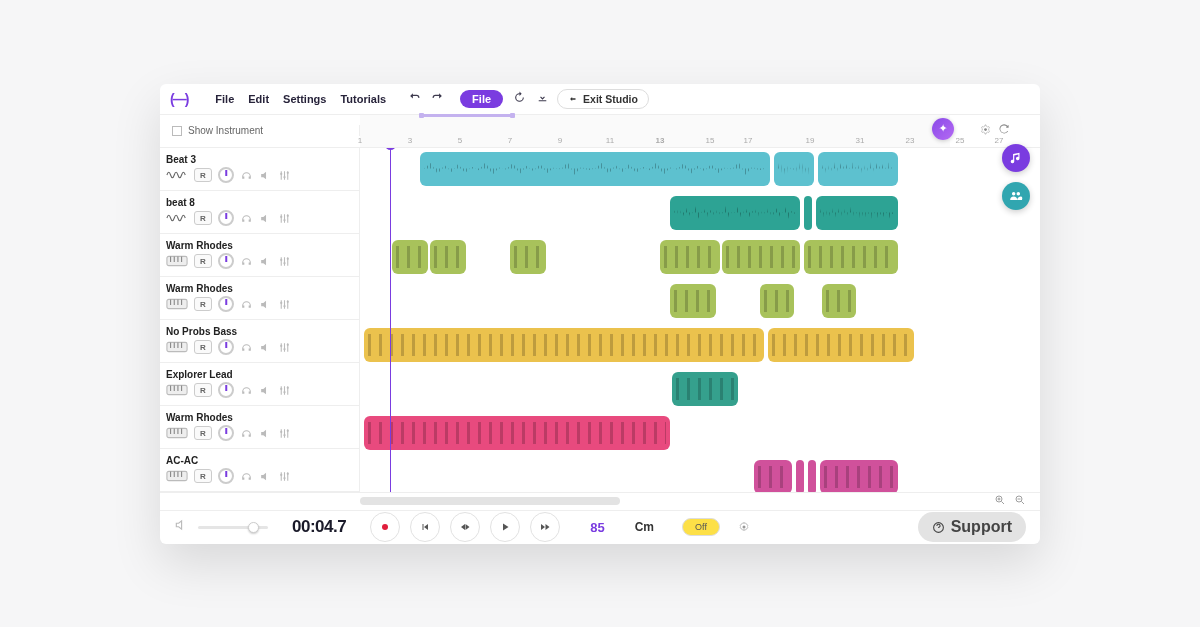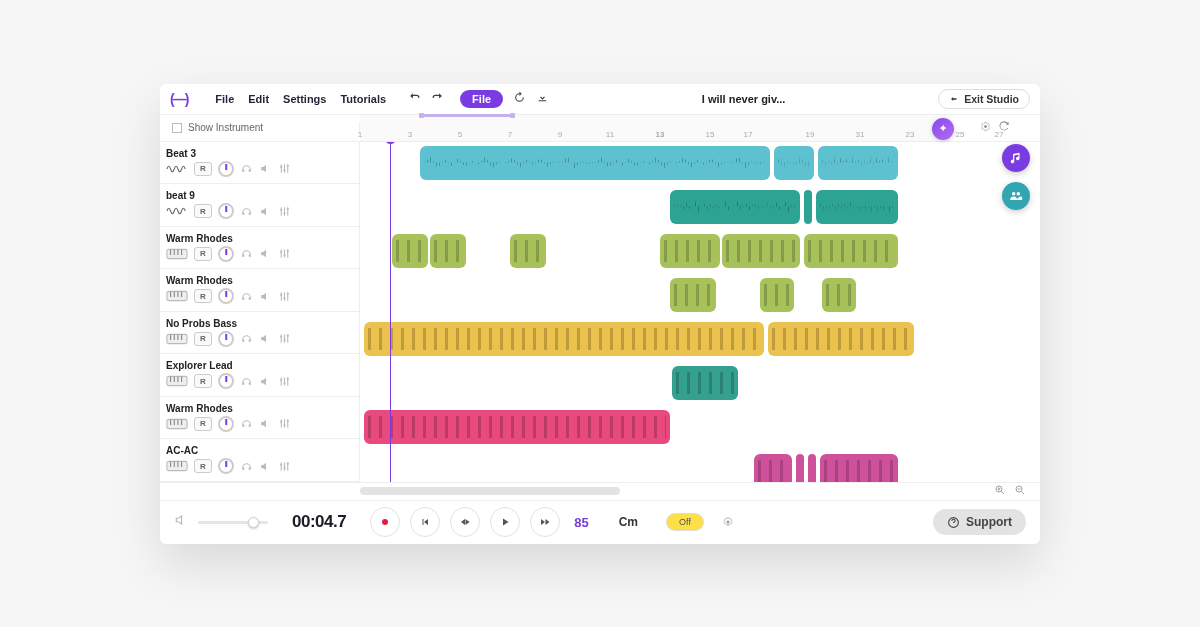--- a/index.html
+++ b/index.html
@@ -32,21 +32,21 @@
   .song-title { flex: 1; text-align: center; font-size: 11px; color: #222; font-weight: 600; }
   .exit-btn {
     border: 1px solid #ddd; border-radius: 14px; padding: 3px 10px;
     font-size: 10.5px; display: flex; align-items: center; gap: 5px; cursor: pointer;
     font-weight: 600; color: #333;
   }
   .exit-btn svg { width: 10px; height: 10px; fill: #333; }
 
   
   .subbar {
-    height: 28px; display: flex; align-items: center; font-size: 10px;
+    height: 34px; display: flex; align-items: center; font-size: 10px;
     color: #666; border-top: 1px solid #eee; border-bottom: 1px solid #eee;
   }
   .subbar-left {
     width: 200px; display: flex; align-items: center; gap: 6px; padding-left: 12px;
     font-size: 10px; border-right: 1px solid #eee;
   }
   .subbar-left .iconbox { width:10px; height:10px; border:1px solid #bbb; }
   .ruler {
     flex: 1; position: relative; height: 100%; background: #fafafa;
     display: flex; align-items: flex-end; font-size: 8px; color: #aaa;
@@ -147,44 +147,44 @@
   
   .scrollrow { height: 18px; display:flex; align-items:center; border-top:1px solid #eee; }
   .scrollrow .spacer { width: 200px; }
   .h-scroll { flex:1; position:relative; height:100%;}
   .h-scroll .thumb { position:absolute; left:0; width:260px; top:4px; height:8px; background:#e3e3e3; border-radius:4px;}
   .zoomers { width:60px; display:flex; align-items:center; justify-content:center; gap:8px;}
   .zoomers svg { width:12px; height:12px; fill:none; stroke:#888; stroke-width:1.6;}
 
   
   .transport {
-    height: 44px; display:flex; align-items:center; padding: 0 14px; gap: 10px;
+    height: 34px; display:flex; align-items:center; padding: 0 14px; gap: 10px;
     border-top:1px solid #eee;
   }
   .speaker svg { width:14px; height:14px; fill:none; stroke:#bbb; stroke-width:2;}
   .vol { width:70px; height:3px; background:#e5e5e5; border-radius:2px; position:relative; }
   .vol .dot { position:absolute; top:-4px; left:50px; width:11px; height:11px; background:#fff; border:1px solid #ccc; border-radius:50%; box-shadow:0 1px 2px rgba(0,0,0,.2);}
   .timecode { font-size: 17px; font-weight:600; letter-spacing:-0.5px; color:#1b1b2a; margin: 0 14px;}
   .tbtn {
     width: 30px; height: 30px; border-radius:50%; border:1px solid #e2e2e2;
     background:#fff; display:flex; align-items:center; justify-content:center; cursor:pointer;
   }
   .tbtn svg { width:12px; height:12px; fill:#555; }
   .tbtn.rec svg { fill:#e01e3c; }
-  .tempo { font-size:13px; font-weight:600; color:#7a3ce0; margin-left:4px;}
+  .tempo { font-size:13px; font-weight:600; color:#7a3ce0; margin-left:20px;}
   .key { font-size:12px; font-weight:600; margin-left:20px; color:#333;}
   .off-toggle {
     width:38px; height:18px; border:1px solid #ddd; border-radius:10px; margin-left:18px;
     font-size:9px; display:flex; align-items:center; justify-content:center; color:#555;
     position:relative; background:#fde047;
   }
   .gear { width:12px; height:12px; fill:#999; margin-left:8px;}
   .support-btn {
     margin-left:auto; background:#e3e3e3; border-radius:16px; padding:6px 14px;
-    font-size:12px; font-weight:600; color:#444; display:flex; align-items:center; gap:6px;text-align:right;
+    font-size:16px; font-weight:600; color:#444; display:flex; align-items:center; gap:6px;text-align:right;
   }
   .support-btn svg { width:13px; height:13px; fill:none; stroke:#444; stroke-width:2;}
 </style>
 </head>
 <body>
 
 <div class="window">
 
   <div class="topbar">
     <span class="logo-brackets">(—)</span>
@@ -202,21 +202,20 @@
             <path d="M15 14l5-5-5-5v3H8a5 5 0 00-5 5v1h2v-1a3 3 0 013-3h7v5z"></path>
           </svg></span>
       <span class="save-btn">File</span>
       <span><svg viewBox="0 0 24 24">
             <path d="M12 4a8 8 0 108 8h-2a6 6 0 11-6-6v3l4-4-4-4v3z"></path>
           </svg></span>
       <span><svg viewBox="0 0 24 24">
             <path d="M12 3v10l3-3 1.4 1.4L12 16l-4.4-4.6L9 10l3 3V3h0zm-7 14h14v2H5v-2z"></path>
           </svg></span>
     </div>
-    <div class="song-title">I will never giv...</div>
     <div class="exit-btn">
       <svg viewBox="0 0 24 24">
           <path d="M10 17l-5-5 5-5v3h8v4h-8v3z"></path>
         </svg>
       <span>Exit Studio</span>
     </div>
   </div>
 
   <div class="subbar">
     <div class="subbar-left">
@@ -284,21 +283,21 @@
             </svg>
             <svg class="ico" viewBox="0 0 24 24">
               <path d="M6 4v16M12 4v16M18 4v16" stroke="#bbb" stroke-width="2"></path>
               <circle cx="6" cy="9" r="2" fill="#bbb"></circle>
               <circle cx="12" cy="15" r="2" fill="#bbb"></circle>
               <circle cx="18" cy="7" r="2" fill="#bbb"></circle>
             </svg>
           </div>
         </div>
         <div class="track-row">
-          <div class="track-name">beat 9</div>
+          <div class="track-name">beat 8</div>
           <div class="ctrls">
             <span class="inst-icon inst-wave"><svg viewBox="0 0 24 14">
                 <path d="M1 7q2-6 4 0t4 0 4 0 4 0 4 0"></path>
               </svg></span>
             <span class="btn-r">R</span>
             <span class="knob"></span>
             <svg class="ico" viewBox="0 0 24 24">
               <path d="M4 14a8 8 0 0116 0v4h-4v-4h2a6 6 0 00-12 0h2v4H4v-4z"></path>
             </svg>
             <svg class="ico" viewBox="0 0 24 24">

